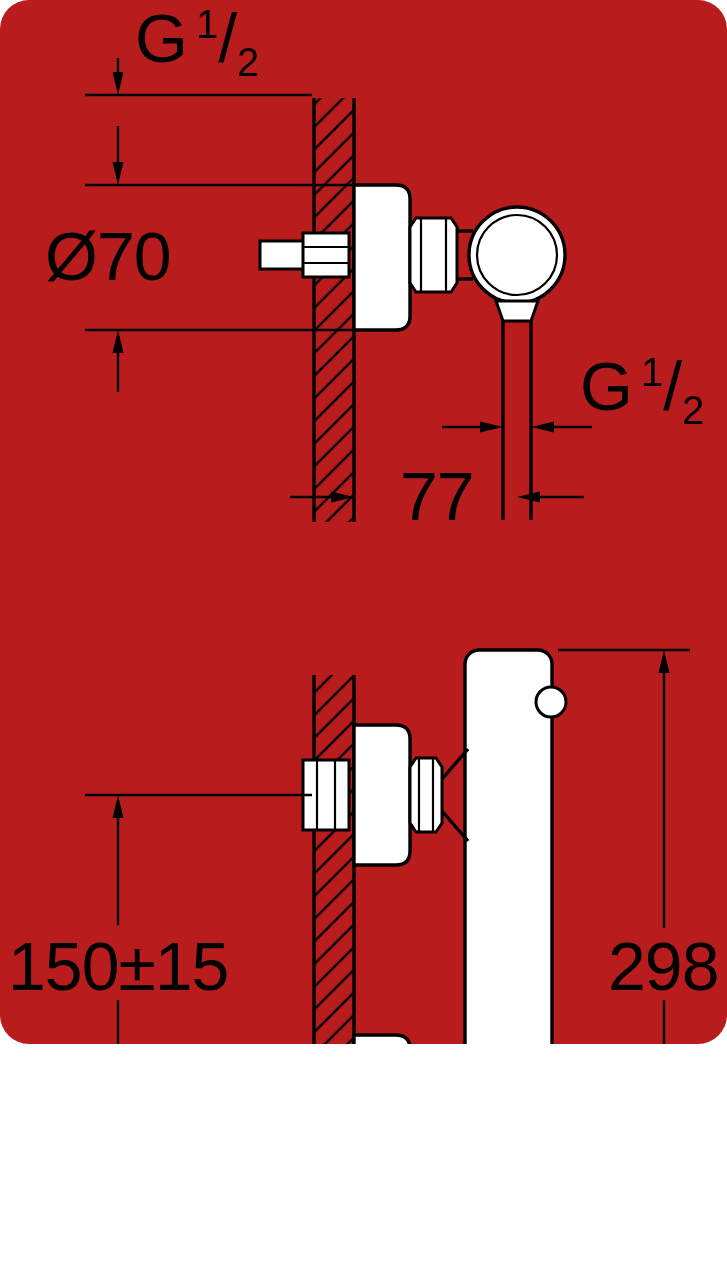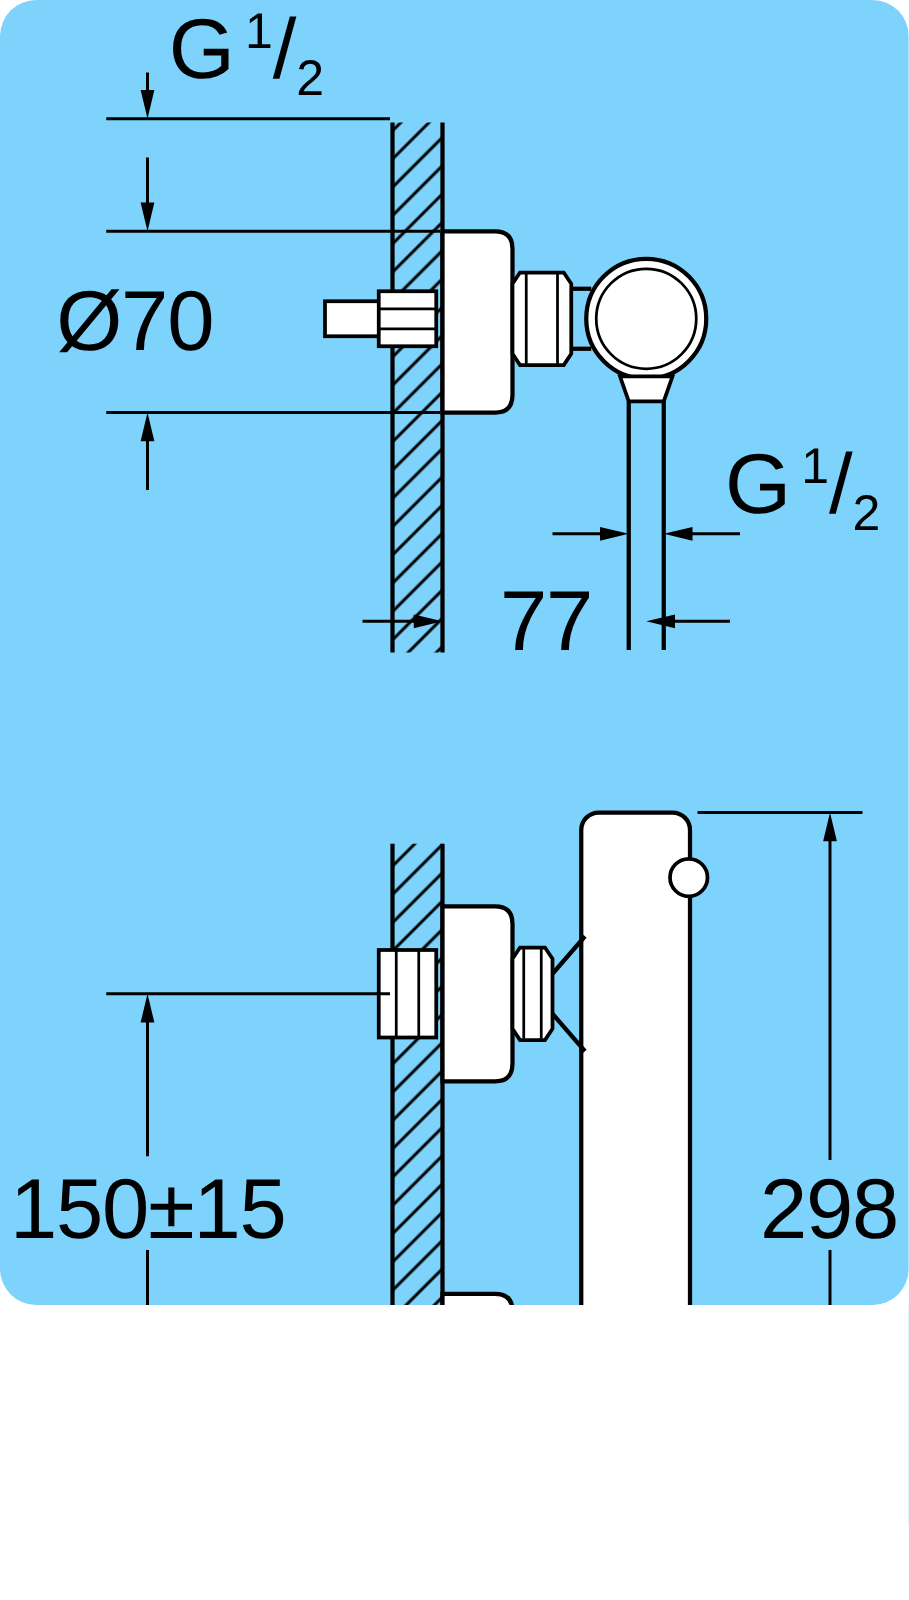--- a/index.html
+++ b/index.html
@@ -1,17 +1,17 @@
 <!DOCTYPE html>
 <html><head>
 <meta charset="utf-8">
 <style>
   html,body{margin:0;padding:0;background:#ffffff;}
   .page{
-    width:727px;height:1044px;background:#7dd3fc;position:relative;
+    width:727px;height:1044px;background:#b91c1c;position:relative;
     font-family:"Liberation Sans","DejaVu Sans",sans-serif;
     border-radius:29px;
   }
   svg{display:block;}
   svg text{fill:#000000;font-family:"Liberation Sans","DejaVu Sans",sans-serif;}
   .dim-text{font-size:68px;letter-spacing:-1px;}
   .thread-main{font-size:68px;}
   .thread-small{font-size:40px;}
   .obj{stroke:#000;stroke-width:3.4;fill:none;}
   .objw{stroke:#000;stroke-width:3.4;fill:#ffffff;}

